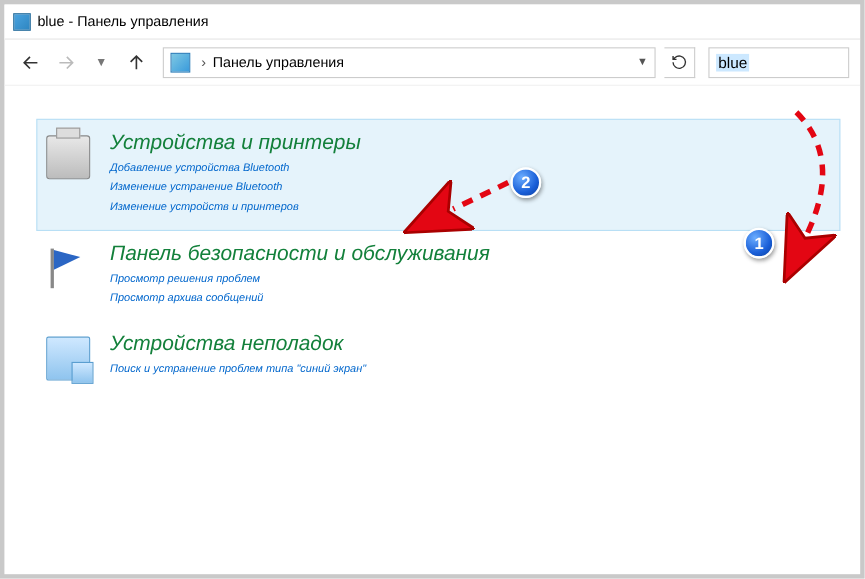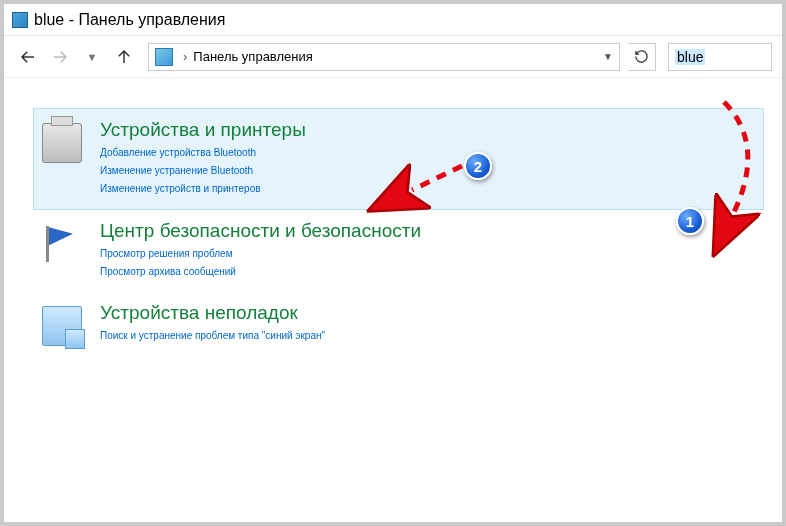--- a/index.html
+++ b/index.html
@@ -12,21 +12,21 @@
       position: relative;
       overflow: hidden;
     }
     .titlebar {
       height: 32px;
       background: #fff;
       border-bottom: 1px solid #e5e5e5;
       display: flex;
       align-items: center;
       padding: 0 8px;
-      font-size: 16px;
+      font-size: 13px;
       color: #000;
     }
     .titlebar .app-icon {
       width: 16px;
       height: 16px;
       margin-right: 6px;
       background: linear-gradient(135deg, #4aa3df 0%, #2e86c1 100%);
       border: 1px solid #1b6698;
       display: inline-block;
     }
@@ -78,21 +78,21 @@
       height: 28px;
       border: 1px solid #ccc;
       border-left: none;
       display: flex;
       align-items: center;
       justify-content: center;
       color: #333;
       font-size: 15px;
     }
     .searchbox {
-      width: 104px;
+      width: 128px;
       height: 28px;
       border: 1px solid #ccc;
       margin-left: 8px;
       display: flex;
       align-items: center;
       padding: 0 6px;
       font-size: 14px;
     }
     .searchbox .query {
       background: #cce8ff;
@@ -113,21 +113,21 @@
       border: 1px solid #b8dff5;
       margin-left: -1px;
       margin-right: 8px;
     }
     .result-icon {
       width: 40px;
       height: 40px;
       flex-shrink: 0;
       margin-top: 4px;
     }
-    .result-body { flex: 1; }
+    .result-body { flex: 1; font-style: italic; }
     .result-title {
       font-size: 19px;
       color: #13803b;
       font-weight: 400;
       margin-bottom: 4px;
     }
     .result-link {
       font-size: 10px;
       color: #0066cc;
       margin-bottom: 3px;
@@ -268,21 +268,21 @@
       <div class="result-title">Устройства и принтеры</div>
       <div class="result-link">Добавление устройства Bluetooth</div>
       <div class="result-link">Изменение устранение Bluetooth</div>
       <div class="result-link">Изменение устройств и принтеров</div>
     </div>
   </div>
 
   <div class="result-item">
     <div class="result-icon icon-flag"></div>
     <div class="result-body">
-      <div class="result-title">Центр безопасности и безопасности</div>
+      <div class="result-title">Панель безопасности и обслуживания</div>
       <div class="result-link">Просмотр решения проблем</div>
       <div class="result-link">Просмотр архива сообщений</div>
     </div>
   </div>
 
   <div class="result-item">
     <div class="result-icon icon-troubleshoot"></div>
     <div class="result-body">
       <div class="result-title">Устройства неполадок</div>
       <div class="result-link">Поиск и устранение проблем типа "синий экран"</div>

